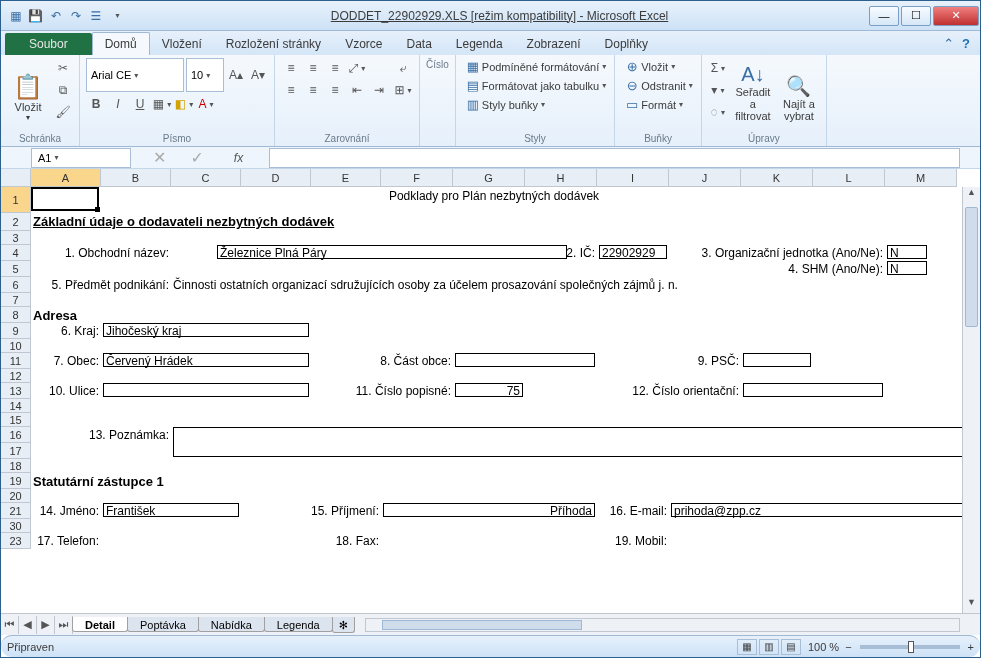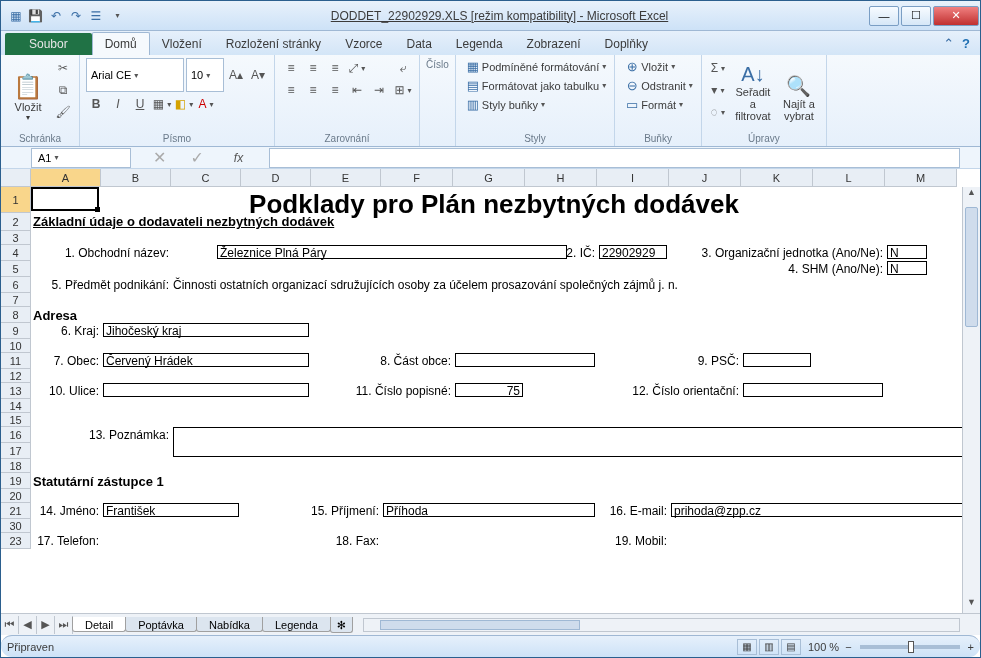--- a/index.html
+++ b/index.html
@@ -54,34 +54,34 @@
 .row-headers { position: absolute; left: 0; top: 18px; width: 30px; }
 .rh { width: 30px; border-right: 1px solid #c0c7d0; border-bottom: 1px solid #c0c7d0; background: #e8eef5; font-size: 11px; color: #333; display: flex; align-items: center; justify-content: center; }
 .rh.sel { background: #f9d68b; }
 .cells { position: absolute; left: 30px; top: 18px; right: 18px; bottom: 0; }
 .cell-cursor { position: absolute; border: 2px solid #000; pointer-events: none; }
 .cell-cursor::after { content:""; position:absolute; right:-3px; bottom:-3px; width:5px; height:5px; background:#000; }
 
 .sheet-content { position: absolute; inset: 0; font-size: 12px; color: #000; }
 .sheet-content div { position: absolute; white-space: nowrap; }
 .bordered { border: 1.5px solid #000; }
-.hdr { font-family: Arial; font-weight: bold; font-size: 26px; }
+.hdr { font-family: Arial; font-weight: normal; font-size: 12px; }
 .sec { font-weight: bold; text-decoration: underline; font-size: 13px; }
 .sec2 { font-weight: bold; font-size: 13px; }
 .lbl { text-align: right; }
 
 .vscroll { position: absolute; right: 0; top: 18px; bottom: 0; width: 18px; background: #eef2f7; border-left: 1px solid #c0c7d0; }
 .vscroll .thumb { position: absolute; left:2px; right:2px; top: 20px; height: 120px; background: #cfdcec; border:1px solid #9fb8d4; border-radius:2px;}
 .vscroll .arr { position:absolute; left:0; right:0; height:16px; text-align:center; font-size:9px; color:#555;}
 
 
 .sheetbar { height: 22px; background: #eef2f7; border-top: 1px solid #c0c7d0; display: flex; align-items: center; font-size: 11px; }
 .nav-btn { width: 18px; height: 18px; display:flex; align-items:center; justify-content:center; color:#555; border-right:1px solid #c0c7d0;}
 .stab { padding: 2px 12px 0; border: 1px solid #a0a0a0; border-top: none; background: #dce5ef; margin-left: -1px; position: relative; border-radius: 0 0 3px 3px; }
-.stab.active { background: #fff; font-weight: normal; z-index: 2; }
+.stab.active { background: #fff; font-weight: bold; z-index: 2; }
 .hscroll { flex:1; margin: 0 20px 0 10px; height: 14px; background: #eef2f7; border:1px solid #c0c7d0; position: relative; }
 .hscroll .thumb { position:absolute; left:16px; width:200px; top:1px; bottom:1px; background:#cfdcec; border:1px solid #9fb8d4;}
 
 
 .statusbar { height: 22px; background: linear-gradient(#e6f0fb,#cde2f7); border-top: 1px solid #9fb8d4; display: flex; align-items: center; font-size: 11px; color: #3b3b3b; padding: 1px 6px; border-radius: 11px; }
 .statusbar .spacer { flex: 1; }
 .view-btn { width:20px; height:16px; border:1px solid #a8bed6; margin:0 1px; display:flex; align-items:center; justify-content:center; font-size:10px;}
 .zoom-slider { width: 100px; height: 4px; background: #a8bed6; margin: 0 8px; position: relative; }
 .zoom-slider .zt { position:absolute; top:-4px; left:48px; width:6px; height:12px; background:#fff; border:1px solid #555;}
 </style>
@@ -334,21 +334,21 @@
           <div class="lbl" style="left: 280px; top: 197px; width: 140px;">11. Číslo popisné:</div>
           <div class="bordered" style="left: 424px; top: 196px; width: 68px; height: 14px; text-align: right; padding: 0px 2px;">75</div>
           <div class="lbl" style="left: 566px; top: 197px; width: 142px;">12. Číslo orientační:</div>
           <div class="bordered" style="left: 712px; top: 196px; width: 140px; height: 14px;"></div>
           <div class="lbl" style="left: 0px; top: 241px; width: 138px;">13. Poznámka:</div>
           <div class="bordered" style="left: 142px; top: 240px; width: 816px; height: 30px;"></div>
           <div class="sec2" style="left: 2px; top: 287px;">Statutární zástupce 1</div>
           <div class="lbl" style="left: 0px; top: 317px; width: 68px;">14. Jméno:</div>
           <div class="bordered" style="left: 72px; top: 316px; width: 136px; height: 14px; padding: 0px 2px;">František</div>
           <div class="lbl" style="left: 210px; top: 317px; width: 138px;">15. Příjmení:</div>
-          <div class="bordered" style="left: 352px; top: 316px; width: 212px; height: 14px; padding: 0px 2px;">Příhoda</div>
+          <div class="bordered" style="left: 352px; top: 316px; width: 212px; height: 14px; padding: 0px 2px; text-align: right;">Příhoda</div>
           <div class="lbl" style="left: 566px; top: 317px; width: 70px;">16. E-mail:</div>
           <div class="bordered" style="left: 640px; top: 316px; width: 318px; height: 14px; padding: 0px 2px;">prihoda@zpp.cz</div>
           <div class="lbl" style="left: 0px; top: 347px; width: 68px;">17. Telefon:</div>
           <div class="lbl" style="left: 210px; top: 347px; width: 138px;">18. Fax:</div>
           <div class="lbl" style="left: 566px; top: 347px; width: 70px;">19. Mobil:</div>
         </div>
       <div class="cell-cursor" style="left:0;top:0;width:68px;height:24px"></div>
     </div>
     <div class="vscroll">
       <div class="arr" style="top:0">▲</div>

